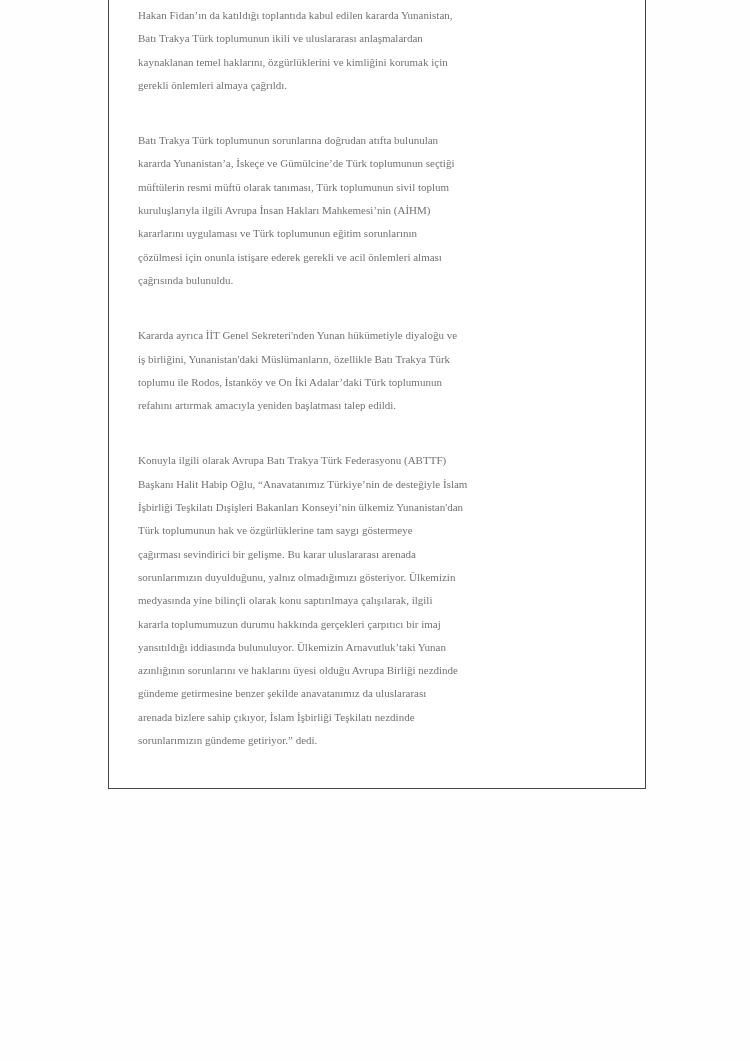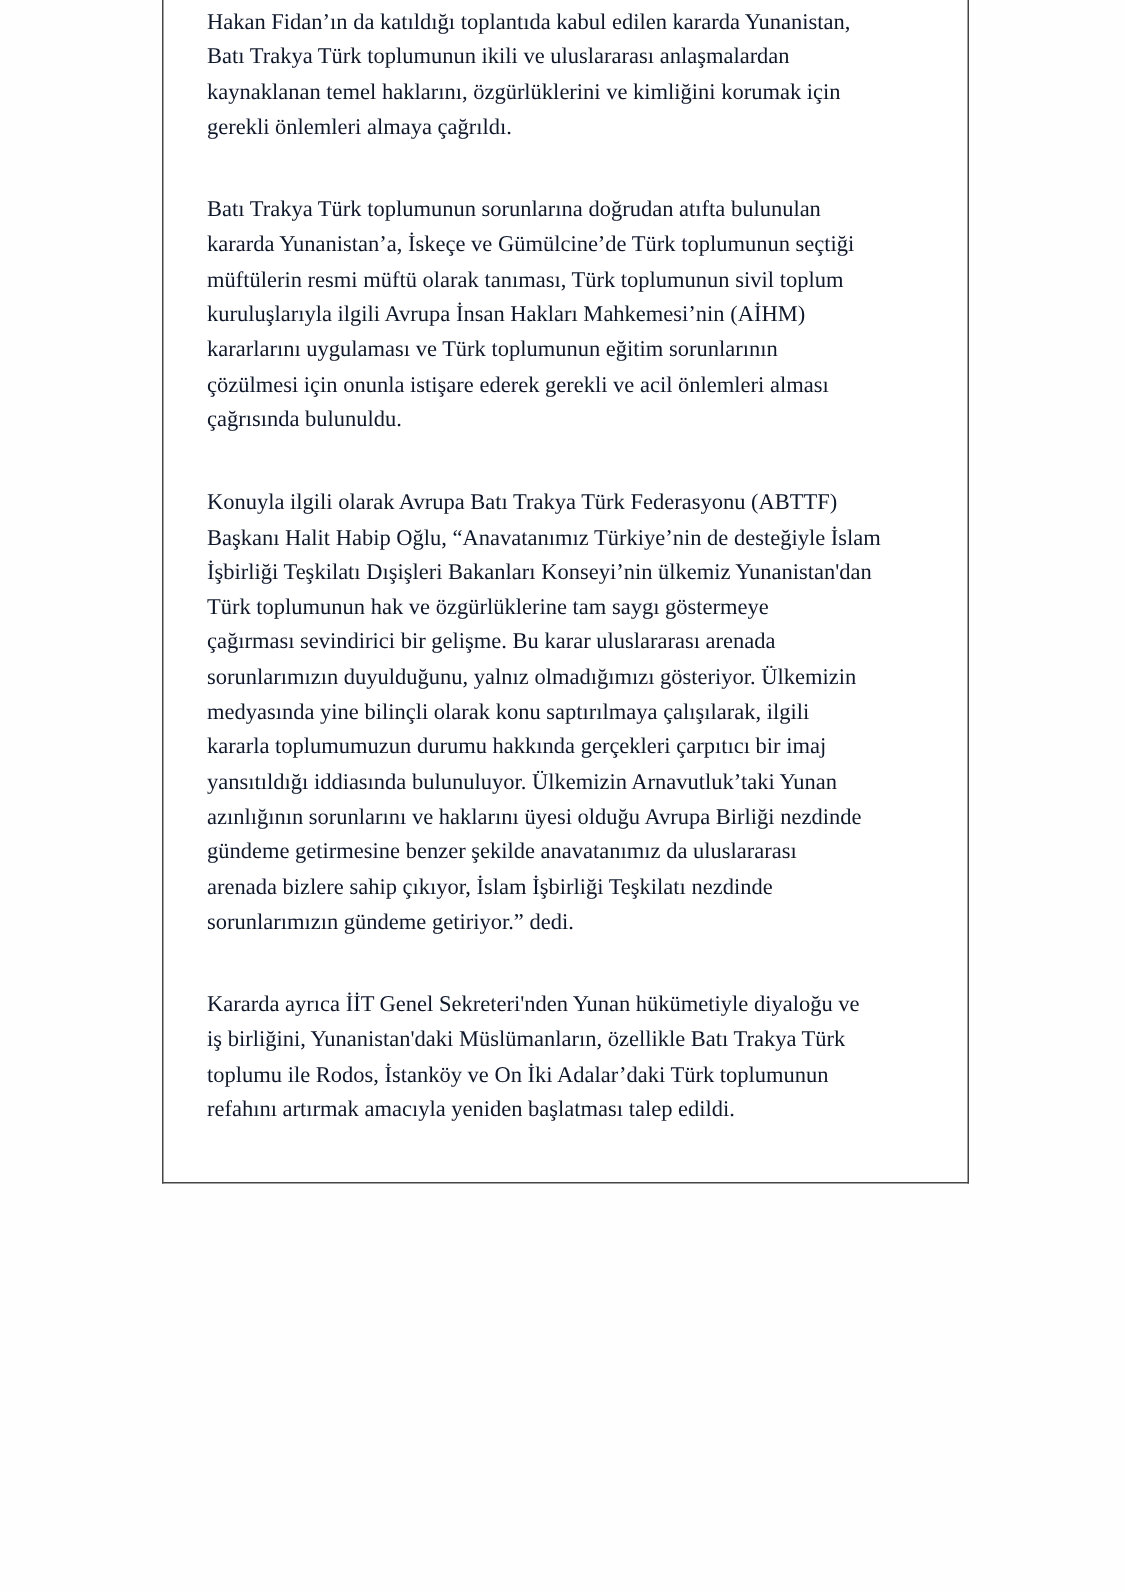--- a/index.html
+++ b/index.html
@@ -26,54 +26,54 @@
     width: 538px;
     height: 789px;
     box-sizing: border-box;
     border: 1px solid #454545;
     border-top: none;
     background: #ffffff;
     padding: 4px 28px 0 29px;
   }
   .article-box p.para {
     margin: 0 0 32px 0;
-    font-size: 15px;
+    font-size: 11px;
     line-height: 23.3px;
-    color: #0f172a;
+    color: #737373;
     text-align: left;
     white-space: pre-line;
   }
 </style>
 </head>
 <body>
 
 <div class="page">
   <div class="article-box">
     <p class="para">Hakan Fidan’ın da katıldığı toplantıda kabul edilen kararda Yunanistan,
 Batı Trakya Türk toplumunun ikili ve uluslararası anlaşmalardan
 kaynaklanan temel haklarını, özgürlüklerini ve kimliğini korumak için
 gerekli önlemleri almaya çağrıldı.</p>
     <p class="para">Batı Trakya Türk toplumunun sorunlarına doğrudan atıfta bulunulan
 kararda Yunanistan’a, İskeçe ve Gümülcine’de Türk toplumunun seçtiği
 müftülerin resmi müftü olarak tanıması, Türk toplumunun sivil toplum
 kuruluşlarıyla ilgili Avrupa İnsan Hakları Mahkemesi’nin (AİHM)
 kararlarını uygulaması ve Türk toplumunun eğitim sorunlarının
 çözülmesi için onunla istişare ederek gerekli ve acil önlemleri alması
 çağrısında bulunuldu.</p>
+    <p class="para">Kararda ayrıca İİT Genel Sekreteri'nden Yunan hükümetiyle diyaloğu ve
+iş birliğini, Yunanistan'daki Müslümanların, özellikle Batı Trakya Türk
+toplumu ile Rodos, İstanköy ve On İki Adalar’daki Türk toplumunun
+refahını artırmak amacıyla yeniden başlatması talep edildi.</p>
     <p class="para">Konuyla ilgili olarak Avrupa Batı Trakya Türk Federasyonu (ABTTF)
 Başkanı Halit Habip Oğlu, “Anavatanımız Türkiye’nin de desteğiyle İslam
 İşbirliği Teşkilatı Dışişleri Bakanları Konseyi’nin ülkemiz Yunanistan'dan
 Türk toplumunun hak ve özgürlüklerine tam saygı göstermeye
 çağırması sevindirici bir gelişme. Bu karar uluslararası arenada
 sorunlarımızın duyulduğunu, yalnız olmadığımızı gösteriyor. Ülkemizin
 medyasında yine bilinçli olarak konu saptırılmaya çalışılarak, ilgili
 kararla toplumumuzun durumu hakkında gerçekleri çarpıtıcı bir imaj
 yansıtıldığı iddiasında bulunuluyor. Ülkemizin Arnavutluk’taki Yunan
 azınlığının sorunlarını ve haklarını üyesi olduğu Avrupa Birliği nezdinde
 gündeme getirmesine benzer şekilde anavatanımız da uluslararası
 arenada bizlere sahip çıkıyor, İslam İşbirliği Teşkilatı nezdinde
 sorunlarımızın gündeme getiriyor.” dedi.</p>
-    <p class="para">Kararda ayrıca İİT Genel Sekreteri'nden Yunan hükümetiyle diyaloğu ve
-iş birliğini, Yunanistan'daki Müslümanların, özellikle Batı Trakya Türk
-toplumu ile Rodos, İstanköy ve On İki Adalar’daki Türk toplumunun
-refahını artırmak amacıyla yeniden başlatması talep edildi.</p>
   </div>
 </div>
 
 </body></html>

